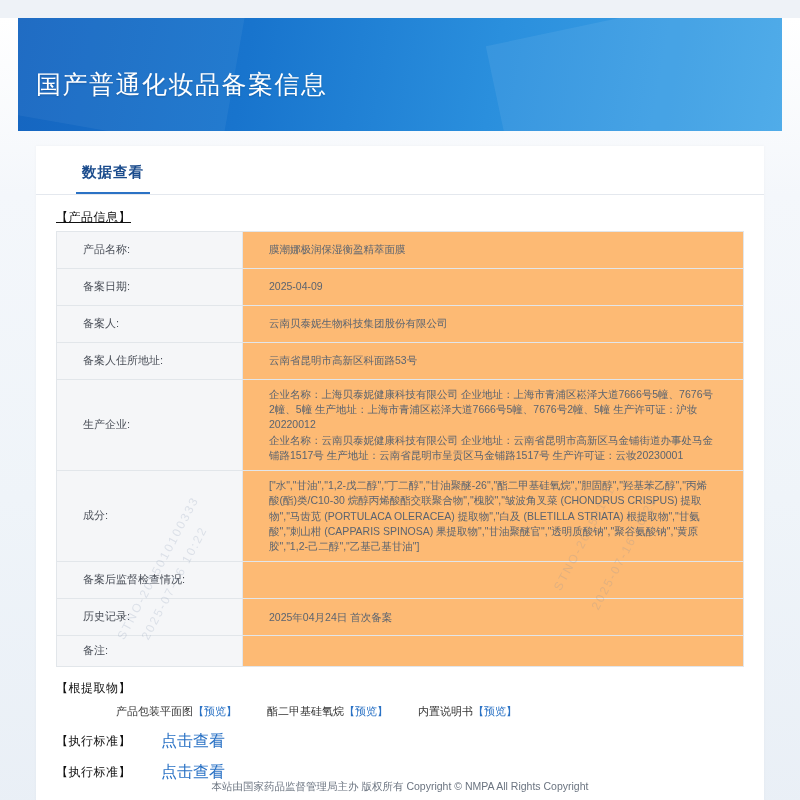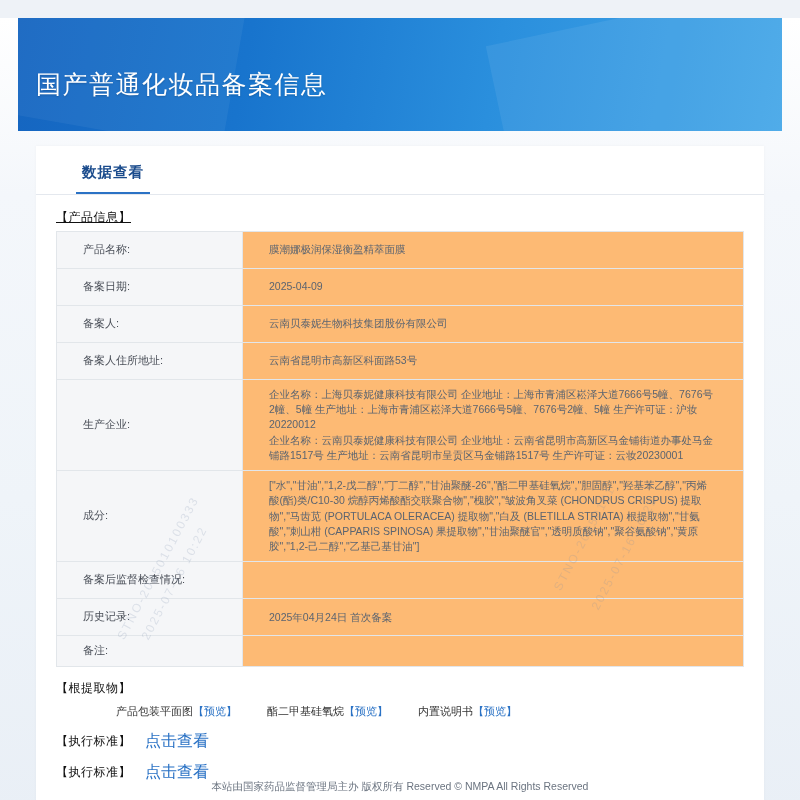--- a/index.html
+++ b/index.html
@@ -155,21 +155,21 @@
     margin: 0 0 12px 60px;
     font-size: 11px;
     color: #333;
     text-align: right;
   }
   .pack-item { margin-right: 30px; white-space: nowrap; }
   .lnk { color: #2a72c5; cursor: pointer; }
   .row-line {
     display: flex;
     align-items: center;
-    gap: 14px;
+    gap: 30px;
     margin-bottom: 10px;
     text-align: center;
   }
   .row-line .blk-label { margin: 0; }
   .small-lnk { font-size: 16px; color: #2a72c5; cursor: pointer; }
 
   
   .footer {
     position: absolute;
     left: 0; right: 0;
@@ -267,14 +267,14 @@
       </div>
 
       <div class="row-line">
         <span class="blk-label">【执行标准】</span>
         <span class="small-lnk">点击查看</span>
       </div>
 
     </div>
   </div>
 
-  <div class="footer">本站由国家药品监督管理局主办 版权所有 Reserved © NMPA All Rights Reserved</div>
+  <div class="footer">本站由国家药品监督管理局主办 版权所有 Copyright © NMPA All Rights Copyright</div>
 </div>
 
 </body></html>

